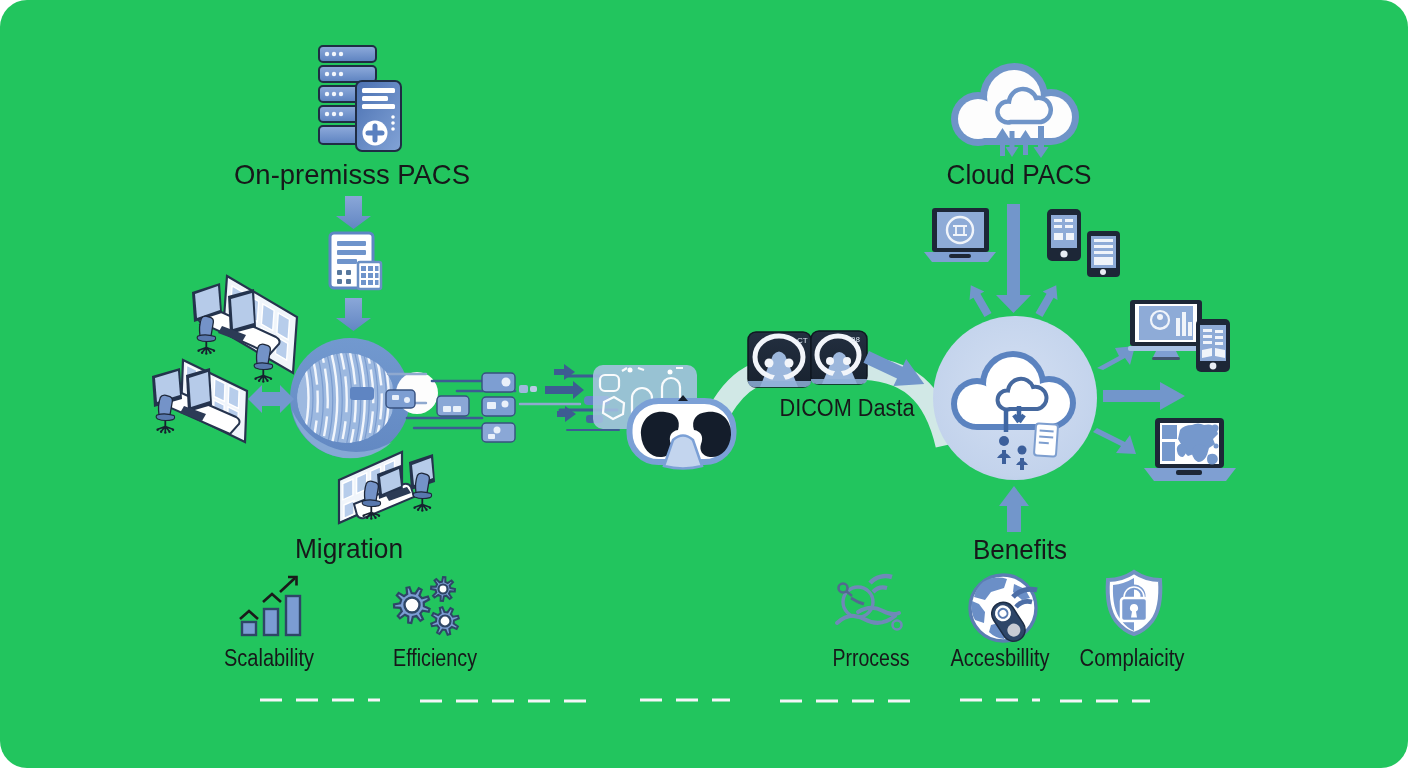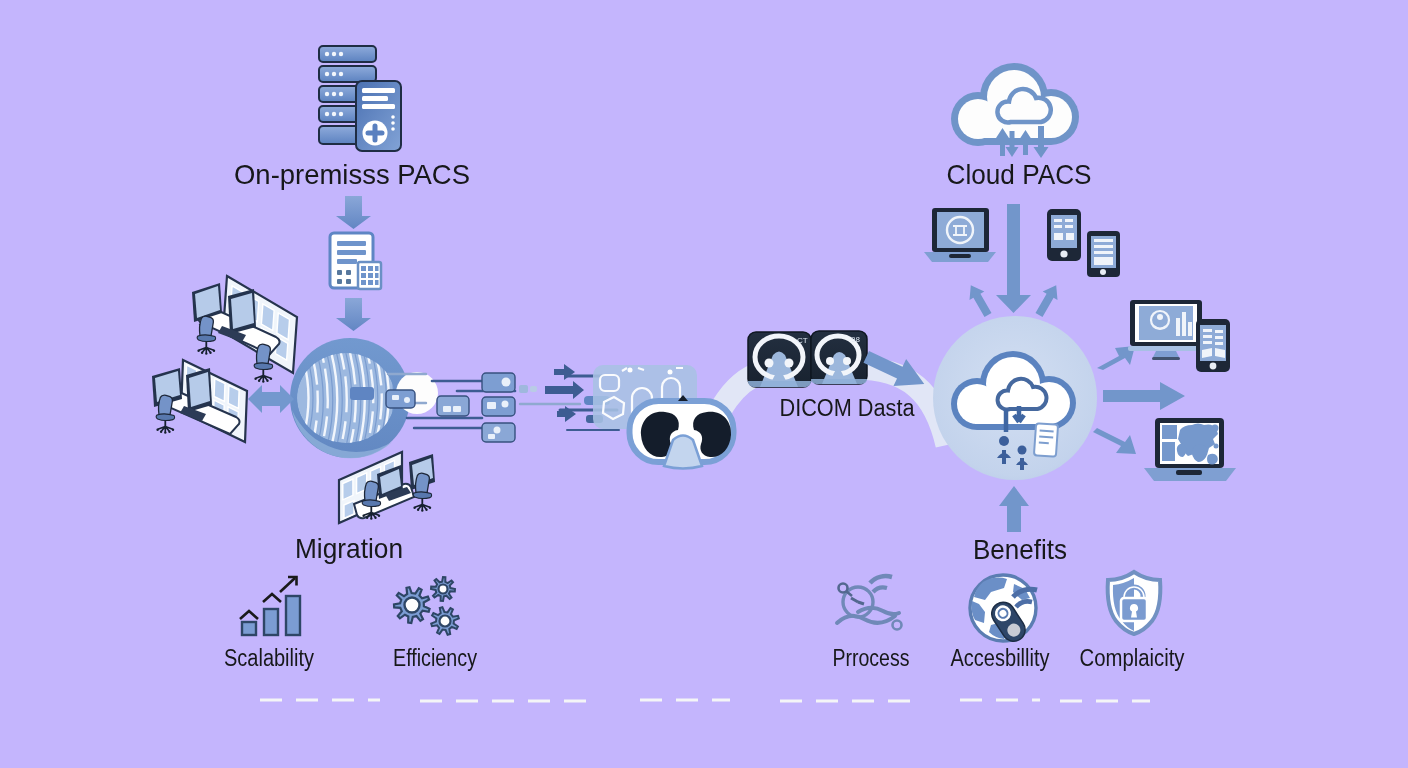--- a/index.html
+++ b/index.html
@@ -1,17 +1,17 @@
 <!DOCTYPE html>
 <html><head>
 <meta charset="utf-8">
 <style>
   html,body{margin:0;padding:0;background:#ffffff;}
-  #stage{position:relative;width:1408px;height:768px;overflow:hidden;background:#c4b5fd;
-    font-family:"Liberation Sans", sans-serif;}
+  #stage{position:relative;width:1408px;height:768px;overflow:hidden;background:#22c55e;
+    font-family:"Liberation Sans", sans-serif;border-radius:27px;}
   svg{position:absolute;left:0;top:0;}
   .lbl{fill:#17181a;font-family:"Liberation Sans", sans-serif;}
 </style>
 </head>
 <body>
 <div id="stage">
 <svg width="1408" height="768" viewBox="0 0 1408 768">
 <defs>
   <linearGradient id="gArrow" x1="0" y1="0" x2="0" y2="1">
     <stop offset="0" stop-color="#8aa7d8"></stop>

